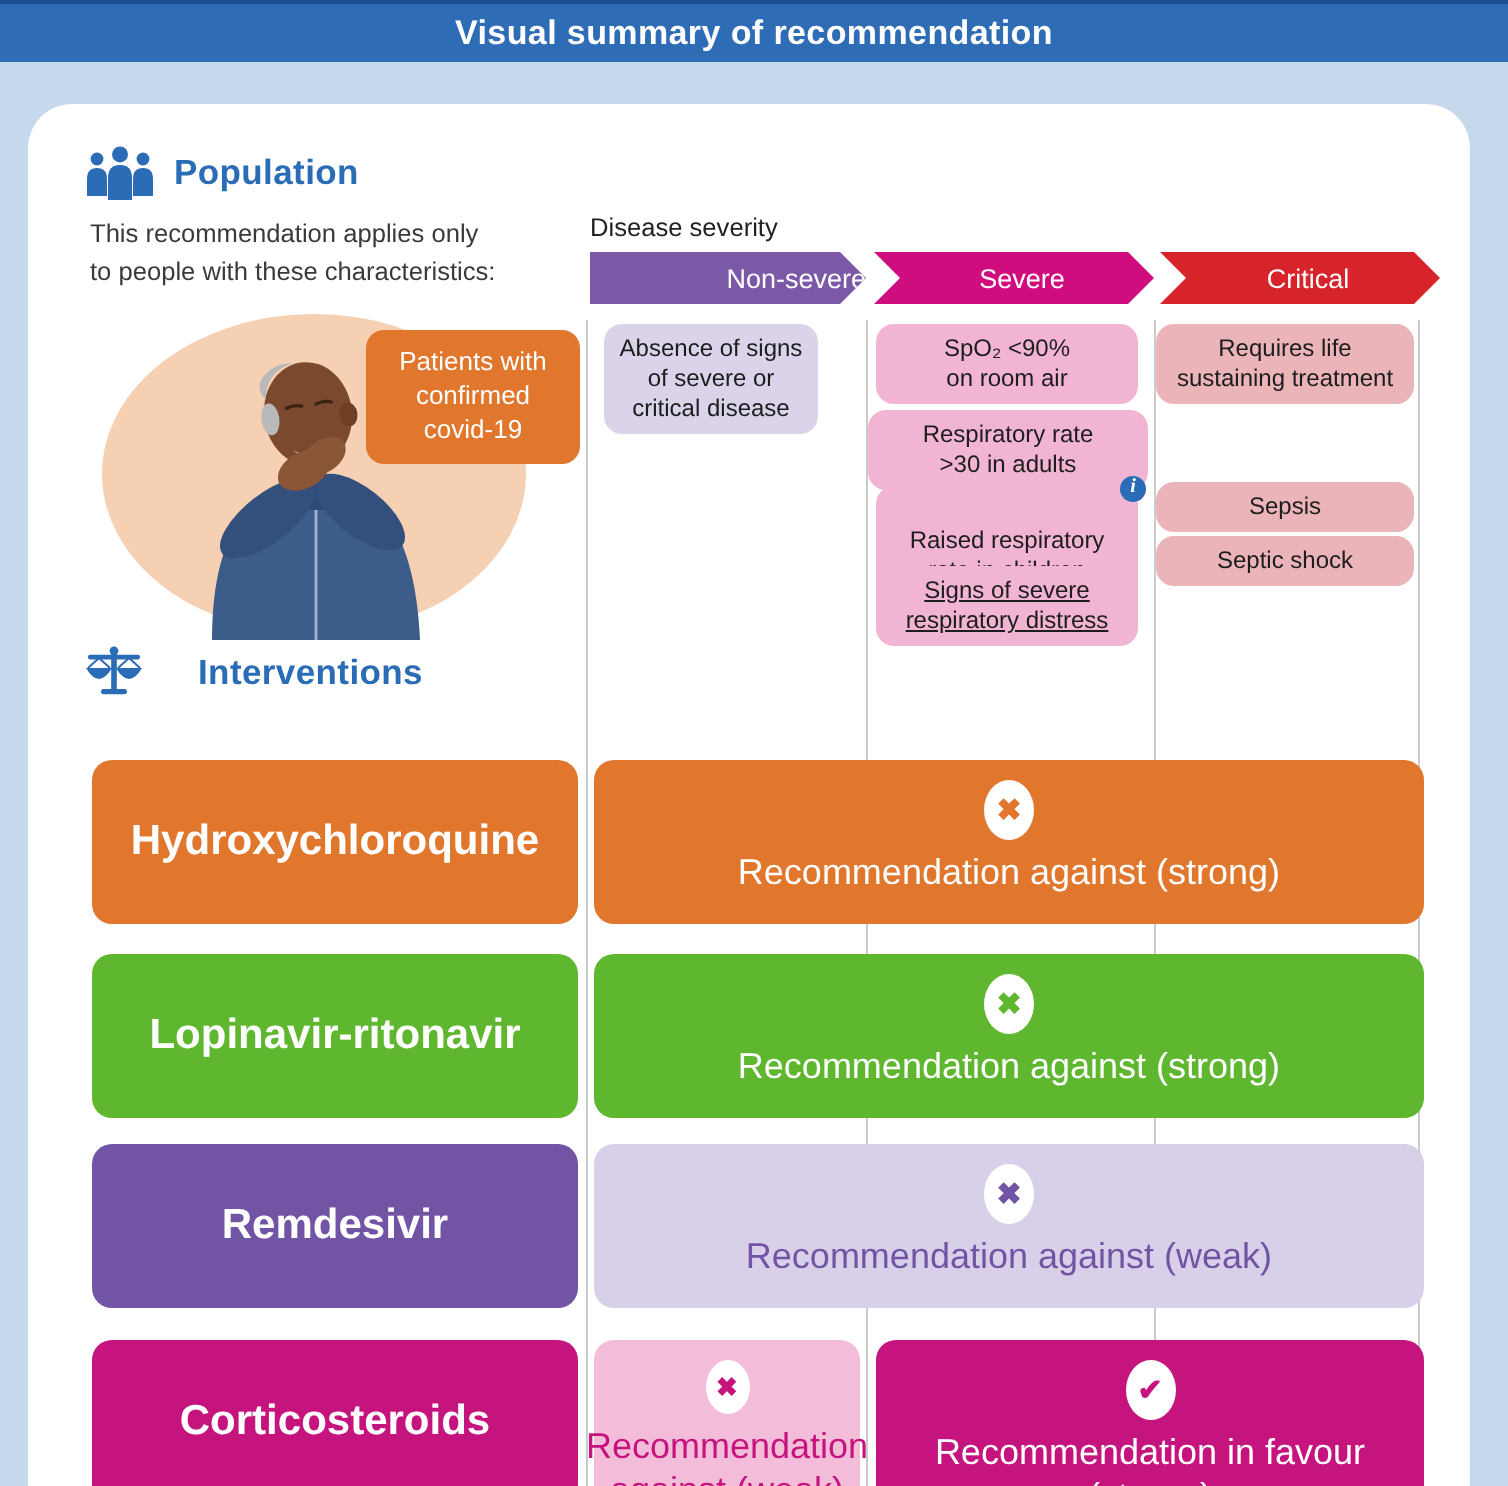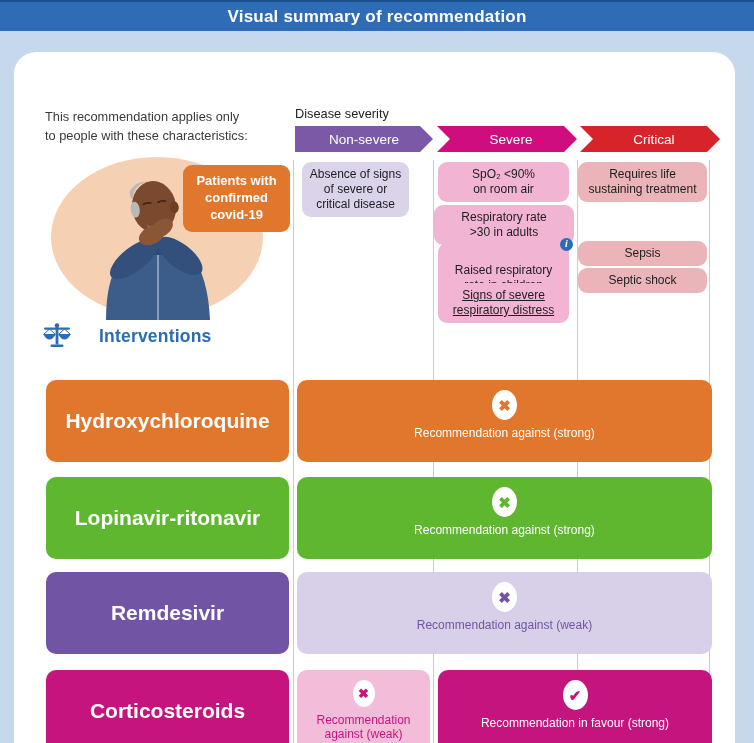--- a/index.html
+++ b/index.html
@@ -24,31 +24,31 @@
   
   .pop-head{position:absolute;left:28px;top:20px;display:flex;align-items:center;gap:9px;}
   .section-title{color:#2a6cb5;font-size:17.5px;font-weight:bold;letter-spacing:.2px;}
   .pop-desc{
     position:absolute;left:31px;top:56px;width:250px;
     color:#3a3a3a;font-size:12.8px;line-height:1.45;white-space:pre-line;
   }
   .badge{
     position:absolute;left:169px;top:113px;width:107px;box-sizing:border-box;
     background:#e1762d;border-radius:9px;padding:8px 6px;
-    color:#ffffff;font-size:13px;font-weight:bold;text-align:center;line-height:1.3;
+    color:#ffffff;font-size:13px;font-weight:normal;text-align:center;line-height:1.3;
     white-space:pre-line;z-index:3;
   }
   .illustration{position:absolute;left:34px;top:103px;z-index:2;}
   
   .sev-label{position:absolute;left:281px;top:54px;color:#222;font-size:12.8px;}
   .arrow{
     position:absolute;top:74px;height:26px;display:flex;align-items:center;justify-content:center;
     color:#fff;font-size:13.5px;
   }
-  .arrow-first{clip-path:polygon(0 0, calc(100% - 13px) 0, 100% 50%, calc(100% - 13px) 100%, 0 100%);}
+  .arrow-first{clip-path:polygon(0 0, calc(100% - 13px) 0, 100% 50%, calc(100% - 13px) 100%, 0 100%);justify-content:flex-end;}
   .arrow-next{clip-path:polygon(0 0, calc(100% - 13px) 0, 100% 50%, calc(100% - 13px) 100%, 0 100%, 13px 50%);padding-left:8px;box-sizing:border-box;}
   
   .divider{position:absolute;top:108px;bottom:0;width:1px;background:#cbcbcb;z-index:0;}
   
   .crit-box{
     position:absolute;box-sizing:border-box;border-radius:9px;
     font-size:12px;color:#1d1d1d;text-align:center;line-height:1.25;
     padding:5px 4px;white-space:pre-line;z-index:1;
   }
   .info-icon{
@@ -62,37 +62,50 @@
   .drug-label{
     position:absolute;left:32px;width:243px;height:82px;border-radius:10px;
     display:flex;align-items:center;justify-content:center;
     color:#fff;font-size:21px;font-weight:bold;z-index:1;
   }
   .rec-cell{
     position:absolute;height:82px;border-radius:10px;box-sizing:border-box;
     display:flex;flex-direction:column;align-items:center;
     padding-top:10px;gap:6px;z-index:1;
   }
-  .rec-text{font-size:12px;text-align:center;line-height:1.2;white-space:pre-line;}
+  .rec-text{font-size:18px;text-align:center;line-height:1.2;white-space:pre-line;}
   .rec-icon{
     width:25px;height:30px;border-radius:50%;background:#ffffff;flex:0 0 auto;
     display:flex;align-items:center;justify-content:center;
     font-size:15px;font-weight:bold;line-height:1;
   }
   .rec-icon.small{width:22px;height:27px;font-size:13px;}
 </style>
 </head>
 <body>
 
 <header class="header-bar">
   <h1>Visual summary of recommendation</h1>
 </header>
 
 <main class="card">
 
+  <div class="pop-head">
+    <svg width="36" height="28" viewBox="0 0 36 28">
+      <g fill="#2a6cb5">
+        <circle cx="6.5" cy="7.5" r="3.2"></circle>
+        <path d="M1.5,26 L1.5,17.5 Q1.5,12 6.5,12 Q11.5,12 11.5,17.5 L11.5,26 Z"></path>
+        <circle cx="18" cy="5.2" r="4"></circle>
+        <path d="M12,28 L12,17 Q12,10.5 18,10.5 Q24,10.5 24,17 L24,28 Z"></path>
+        <circle cx="29.5" cy="7.5" r="3.2"></circle>
+        <path d="M24.5,26 L24.5,17.5 Q24.5,12 29.5,12 Q34.5,12 34.5,17.5 L34.5,26 Z"></path>
+      </g>
+    </svg>
+    <span class="section-title">Population</span>
+  </div>
   <div class="pop-desc">This recommendation applies only
 to people with these characteristics:</div>
 
   <svg class="illustration" width="220" height="165" viewBox="0 0 220 165">
     <ellipse cx="109" cy="82" rx="106" ry="80" fill="#f6d0b3"></ellipse>
 
     <path d="M58,165 C58,122 70,94 100,84 L120,84 C148,94 160,122 162,165 Z" fill="#3c5c8a"></path>
     <path d="M96,84 Q108,92 122,84 L118,100 L100,100 Z" fill="#2f4a73"></path>
     <line x1="110" y1="100" x2="110" y2="165" stroke="#9db3cc" stroke-width="1.5"></line>
 

